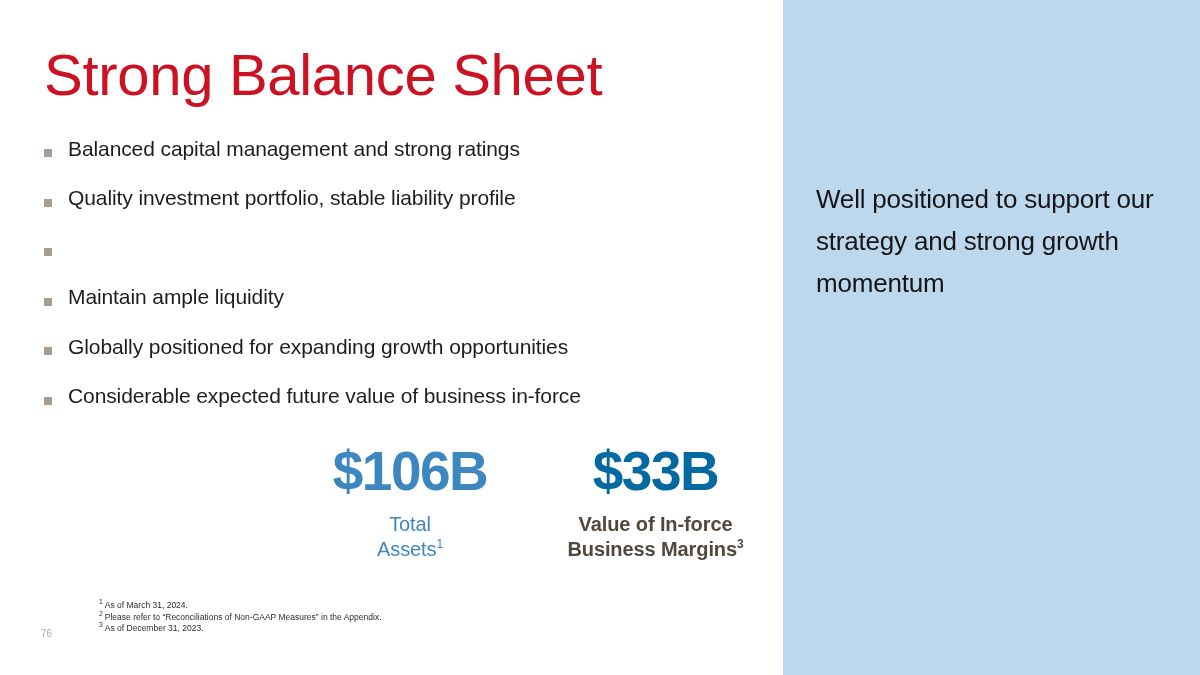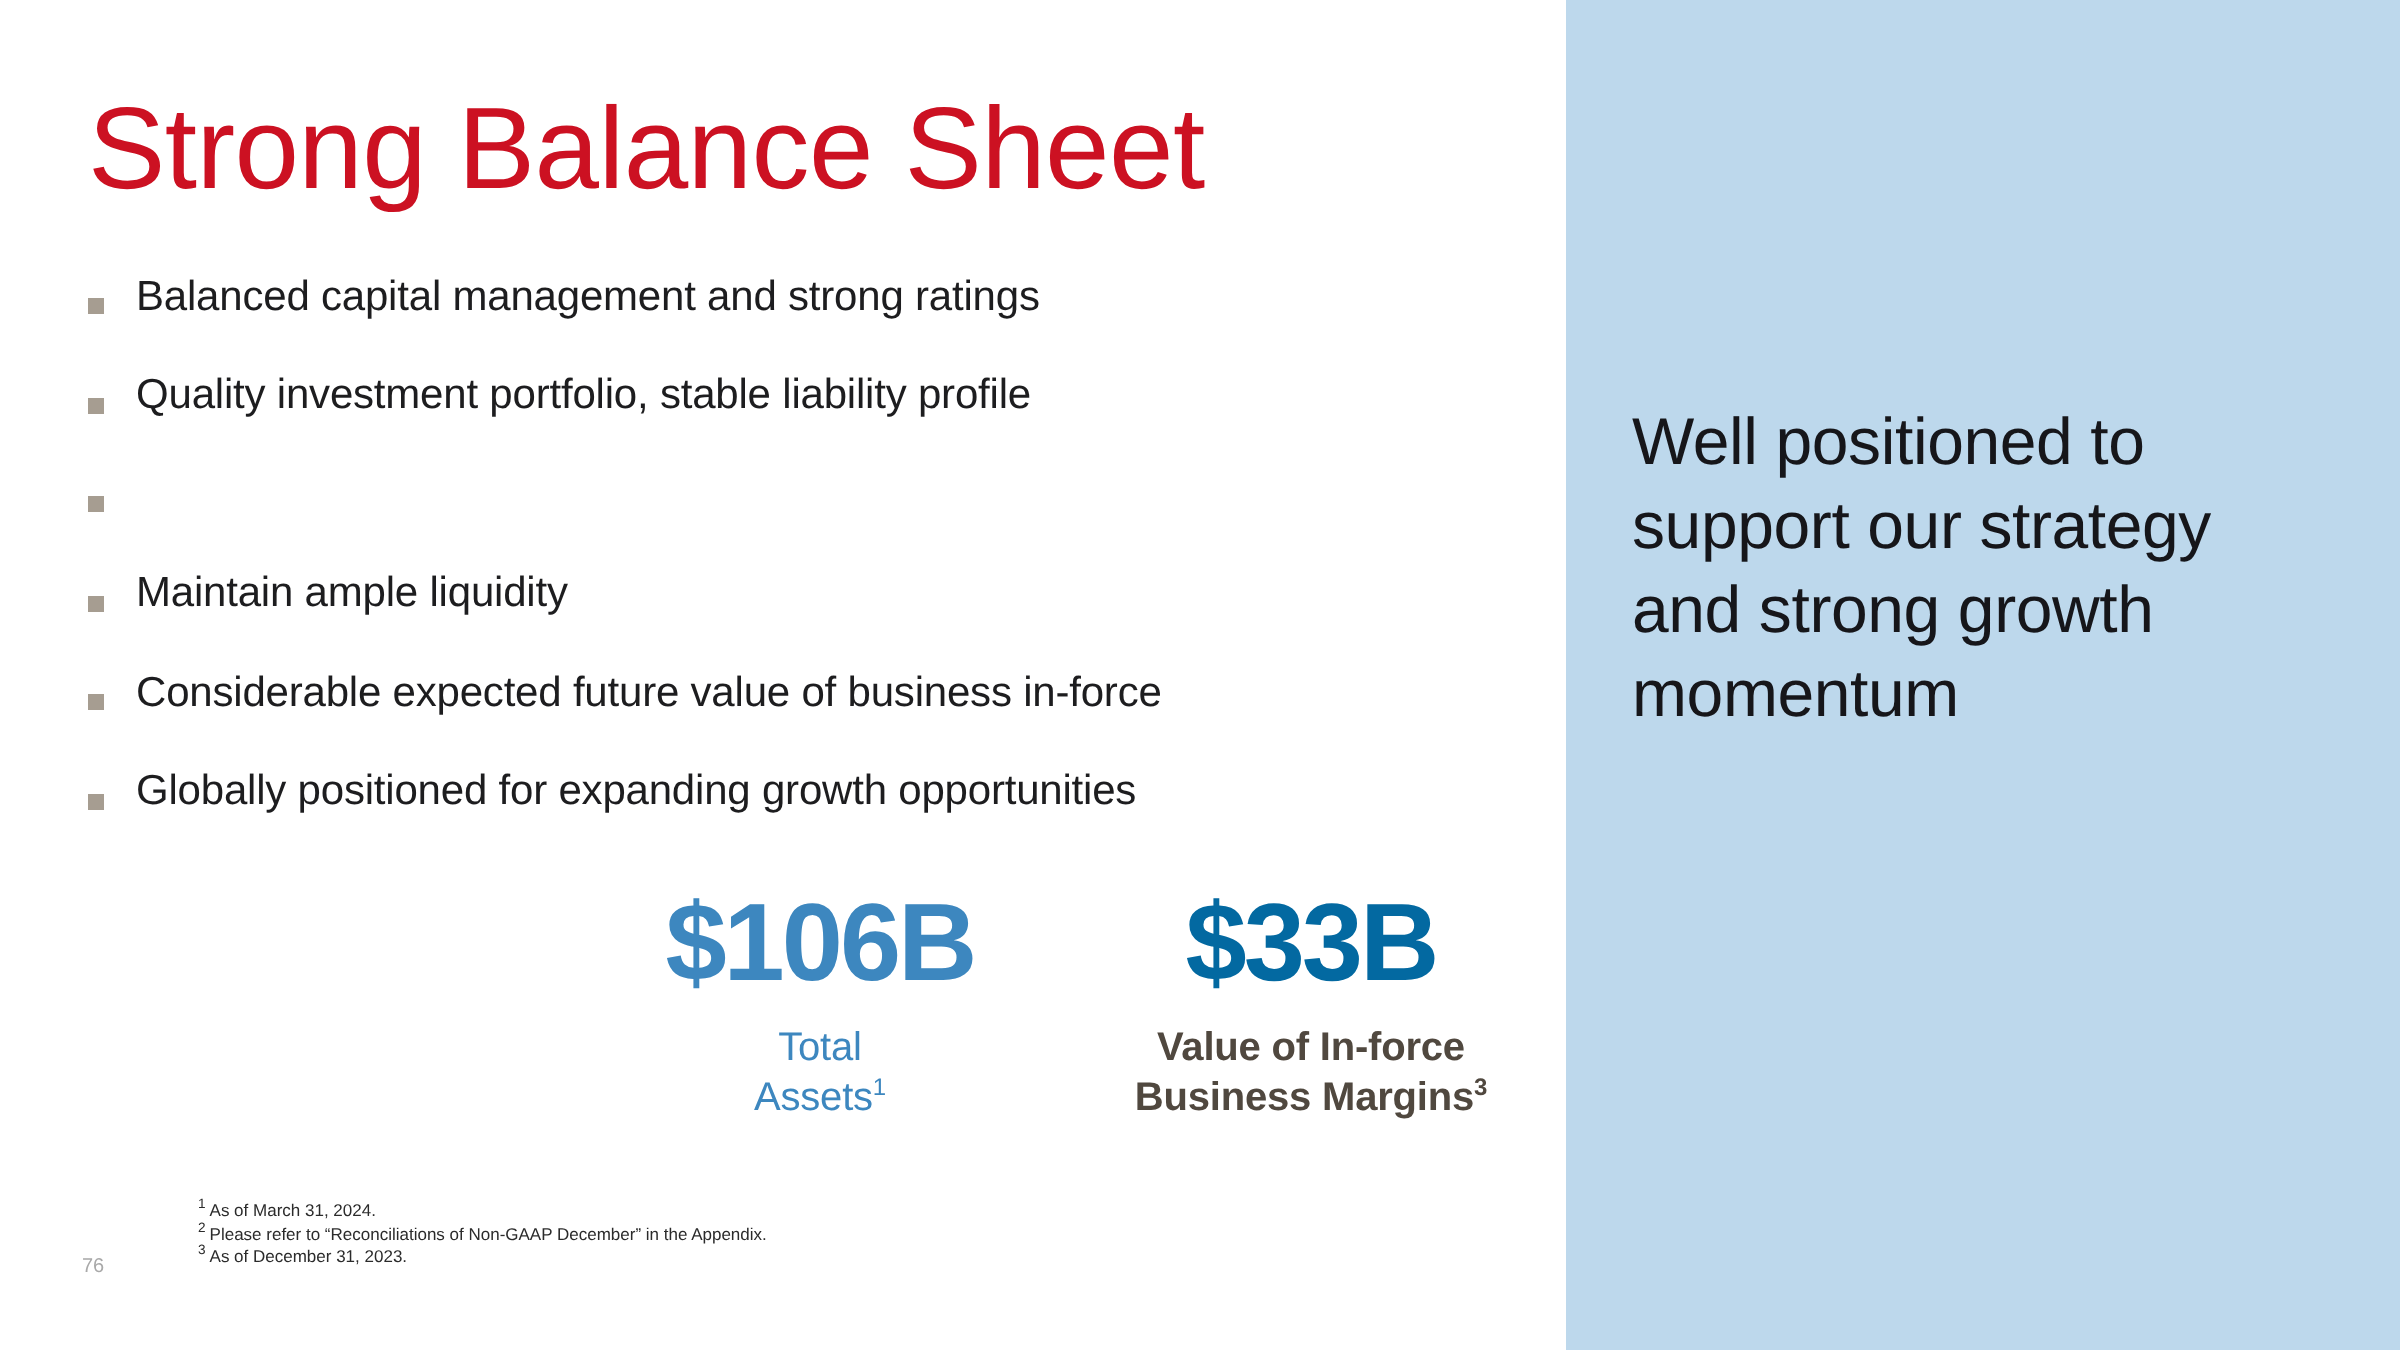--- a/index.html
+++ b/index.html
@@ -25,26 +25,25 @@
     top: 0;
     width: 417px;
     height: 675px;
     background: #bdd8ec;
   }
   .right-panel-text {
     position: absolute;
     left: 33px;
     top: 178px;
     width: 340px;
-    font-size: 33px;
+    font-size: 26px;
     line-height: 42px;
     color: #16161a;
     letter-spacing: -0.2px;
     font-weight: 400;
-    margin-top: 22px;
   }
 
   
   .title {
     position: absolute;
     left: 44px;
     top: 41px;
     font-size: 58px;
     color: #cc1122;
     letter-spacing: -0.3px;
@@ -166,25 +165,25 @@
     </div>
     <div class="bullet-row">
       <span class="bullet-marker"></span>
     </div>
     <div class="bullet-row">
       <span class="bullet-marker"></span>
       <span class="bullet-label">Maintain ample liquidity</span>
     </div>
     <div class="bullet-row">
       <span class="bullet-marker"></span>
+      <span class="bullet-label">Globally positioned for expanding growth opportunities</span>
+    </div>
+    <div class="bullet-row">
+      <span class="bullet-marker"></span>
       <span class="bullet-label">Considerable expected future value of business in-force</span>
-    </div>
-    <div class="bullet-row">
-      <span class="bullet-marker"></span>
-      <span class="bullet-label">Globally positioned for expanding growth opportunities</span>
     </div>
   </div>
 
   <div class="stats">
 
 
     <div class="stat stat-1">
       <div class="stat-value" style="color: rgb(61, 135, 191);">$106B</div>
       <div class="stat-label" style="color: rgb(61, 135, 191);">
         <span>Total</span><br>
@@ -200,21 +199,21 @@
       </div>
     </div>
 
   </div>
 
   <div class="footnotes">
     <div class="footnote">
       <sup>1</sup><span>As of March 31, 2024.</span>
     </div>
     <div class="footnote">
-      <sup>2</sup><span>Please refer to “Reconciliations of Non-GAAP December” in the Appendix.</span>
+      <sup>2</sup><span>Please refer to “Reconciliations of Non-GAAP Measures” in the Appendix.</span>
     </div>
     <div class="footnote">
       <sup>3</sup><span>As of December 31, 2023.</span>
     </div>
   </div>
 
   <div class="page-number">76</div>
 
 </div>
 

